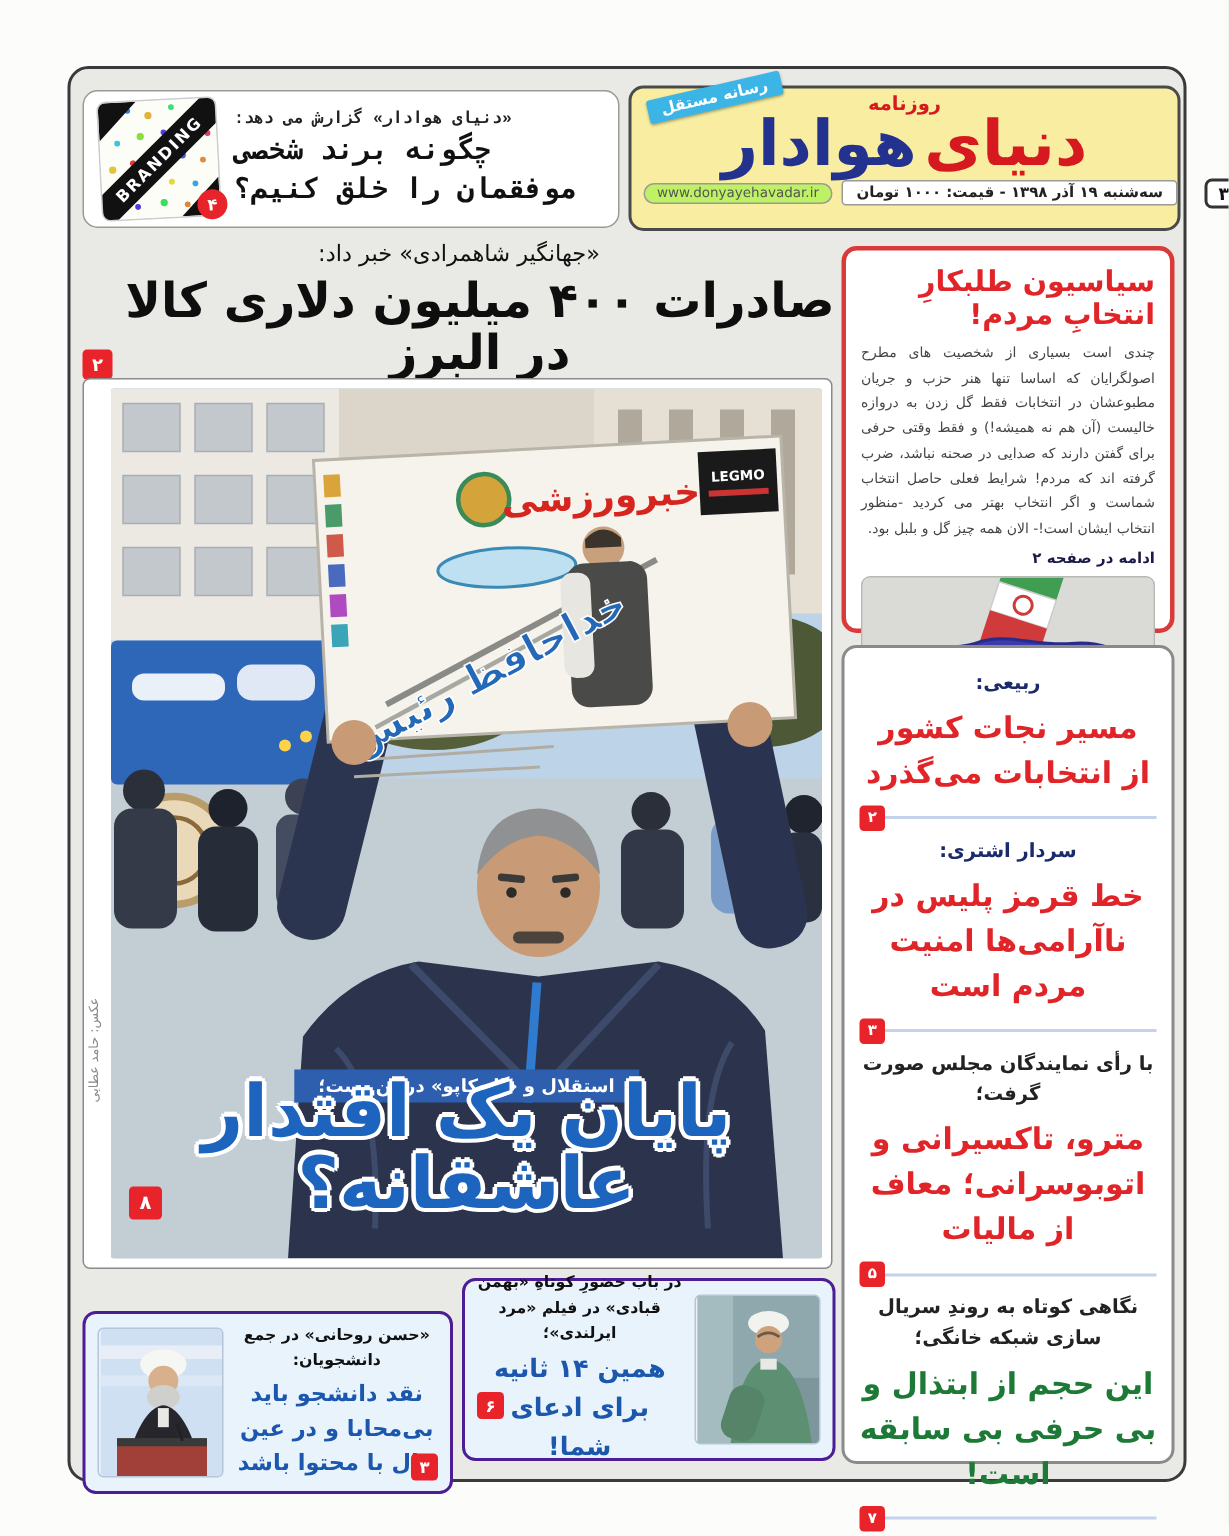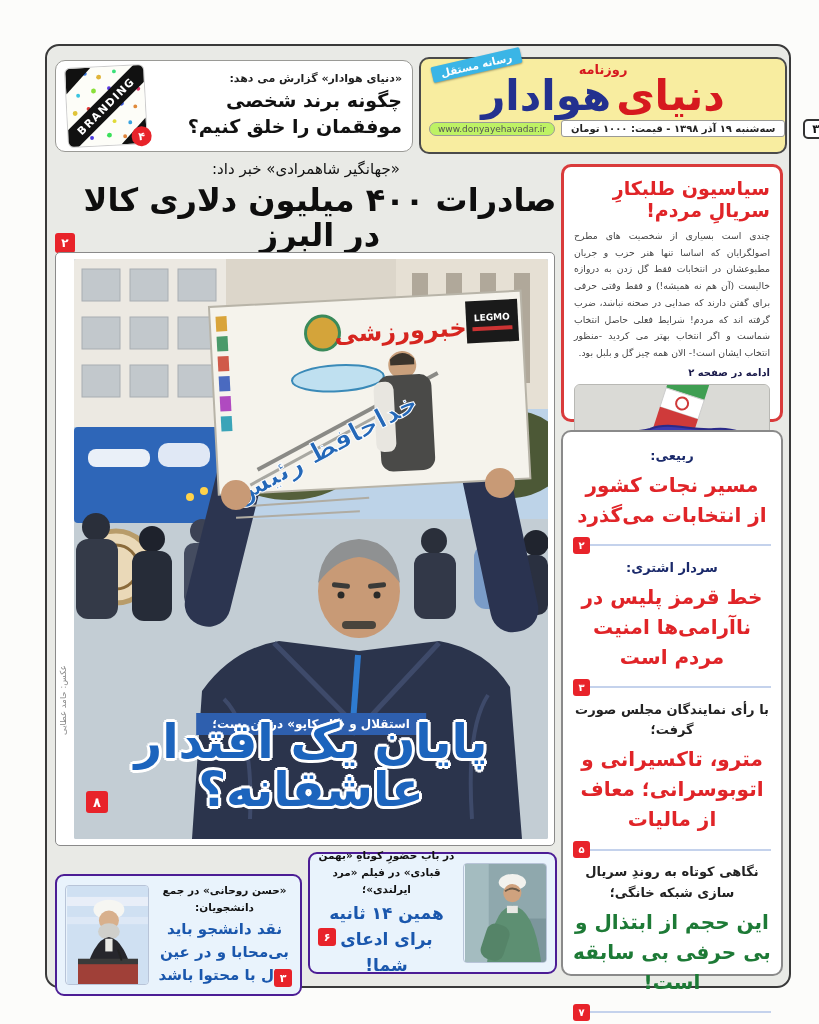--- a/index.html
+++ b/index.html
@@ -43,21 +43,21 @@
     background:#fff; border:1.5px solid #9a9a96; border-radius:10px;
     display:flex; align-items:center; gap:10px; padding:6px 10px;
   }
   .thumb-wrap { position:relative; width:80px; height:80px; flex-shrink:0; transform:rotate(-3deg); }
   .thumb-wrap svg { border-radius:6px; border:1px solid #ccc; }
   .badge-circle {
     position:absolute; right:-4px; bottom:-2px; width:20px; height:20px;
     background:#e8232a; color:#fff; border-radius:50%; font-size:11px; font-weight:bold;
     display:flex; align-items:center; justify-content:center;
   }
-  .branding-text { flex:1; direction:rtl; text-align:right; }
+  .branding-text { flex:1; direction:rtl; text-align:left;font-family:Liberation Mono, monospace; }
   .kicker-sm { font-size:11px; font-weight:bold; color:#222; margin-bottom:3px; }
   .branding-headline { font-size:19px; font-weight:900; color:#111; line-height:1.35; }
   
   .lead { position:absolute; left:8px; top:114px; width:502px; text-align:center; }
   .lead-kicker { font-size:15px; font-weight:normal; color:#111; margin-bottom:5px; }
   .lead-row { display:flex; direction:rtl; justify-content:center; align-items:flex-end; gap:8px; }
   .lead-headline { font-size:32px; font-weight:900; color:#0e0e0e; line-height:1.1; }
   
   .photo-frame {
     position:absolute; left:8px; top:206px; width:500px; height:594px;
@@ -334,21 +334,21 @@
         <path d="M44,30 Q52,24 60,30" fill="none" stroke="#6a5a48" stroke-width="2"></path>
         <path d="M24,110 Q30,48 52,46 Q76,48 84,110 Z" fill="#5d8f72"></path>
         <rect x="46" y="46" width="12" height="8" fill="#e8e8e4"></rect>
         <rect x="20" y="66" width="26" height="40" rx="10" fill="#558468" transform="rotate(18 33 86)"></rect>
       </svg>
     </div>
     <div class="psq bb-psq" style="left:8px; bottom:26px;">۶</div>
   </div>
 
   <div class="opinion-box">
-    <div class="op-headline">سیاسیون طلبکارِ سریالِ مردم!</div>
+    <div class="op-headline">سیاسیون طلبکارِ انتخابِ مردم!</div>
     <div class="op-body">چندی است بسیاری از شخصیت های مطرح اصولگرایان که اساسا تنها هنر حزب و جریان مطبوعشان در انتخابات فقط گل زدن به دروازه خالیست (آن هم نه همیشه!) و فقط وقتی حرفی برای گفتن دارند که صدایی در صحنه نباشد، ضرب گرفته اند که مردم! شرایط فعلی حاصل انتخاب شماست و اگر انتخاب بهتر می کردید -منظور انتخاب ایشان است!- الان همه چیز گل و بلبل بود.</div>
     <div class="op-cont">ادامه در صفحه ۲</div>
     <div class="op-illus">
       <svg width="100%" height="112" viewBox="0 0 196 112" preserveAspectRatio="xMidYMid slice">
         <rect width="196" height="112" fill="#dadad6"></rect>
         <rect y="68" width="196" height="44" fill="#c9c9c4"></rect>
         <ellipse cx="62" cy="100" rx="48" ry="7" fill="#9a9a96" opacity="0.6"></ellipse>
         <g>
           <rect x="36" y="52" width="12" height="52" fill="#cfe7f4"></rect>
             <rect x="48" y="52" width="12" height="52" fill="#f6fafc"></rect>

